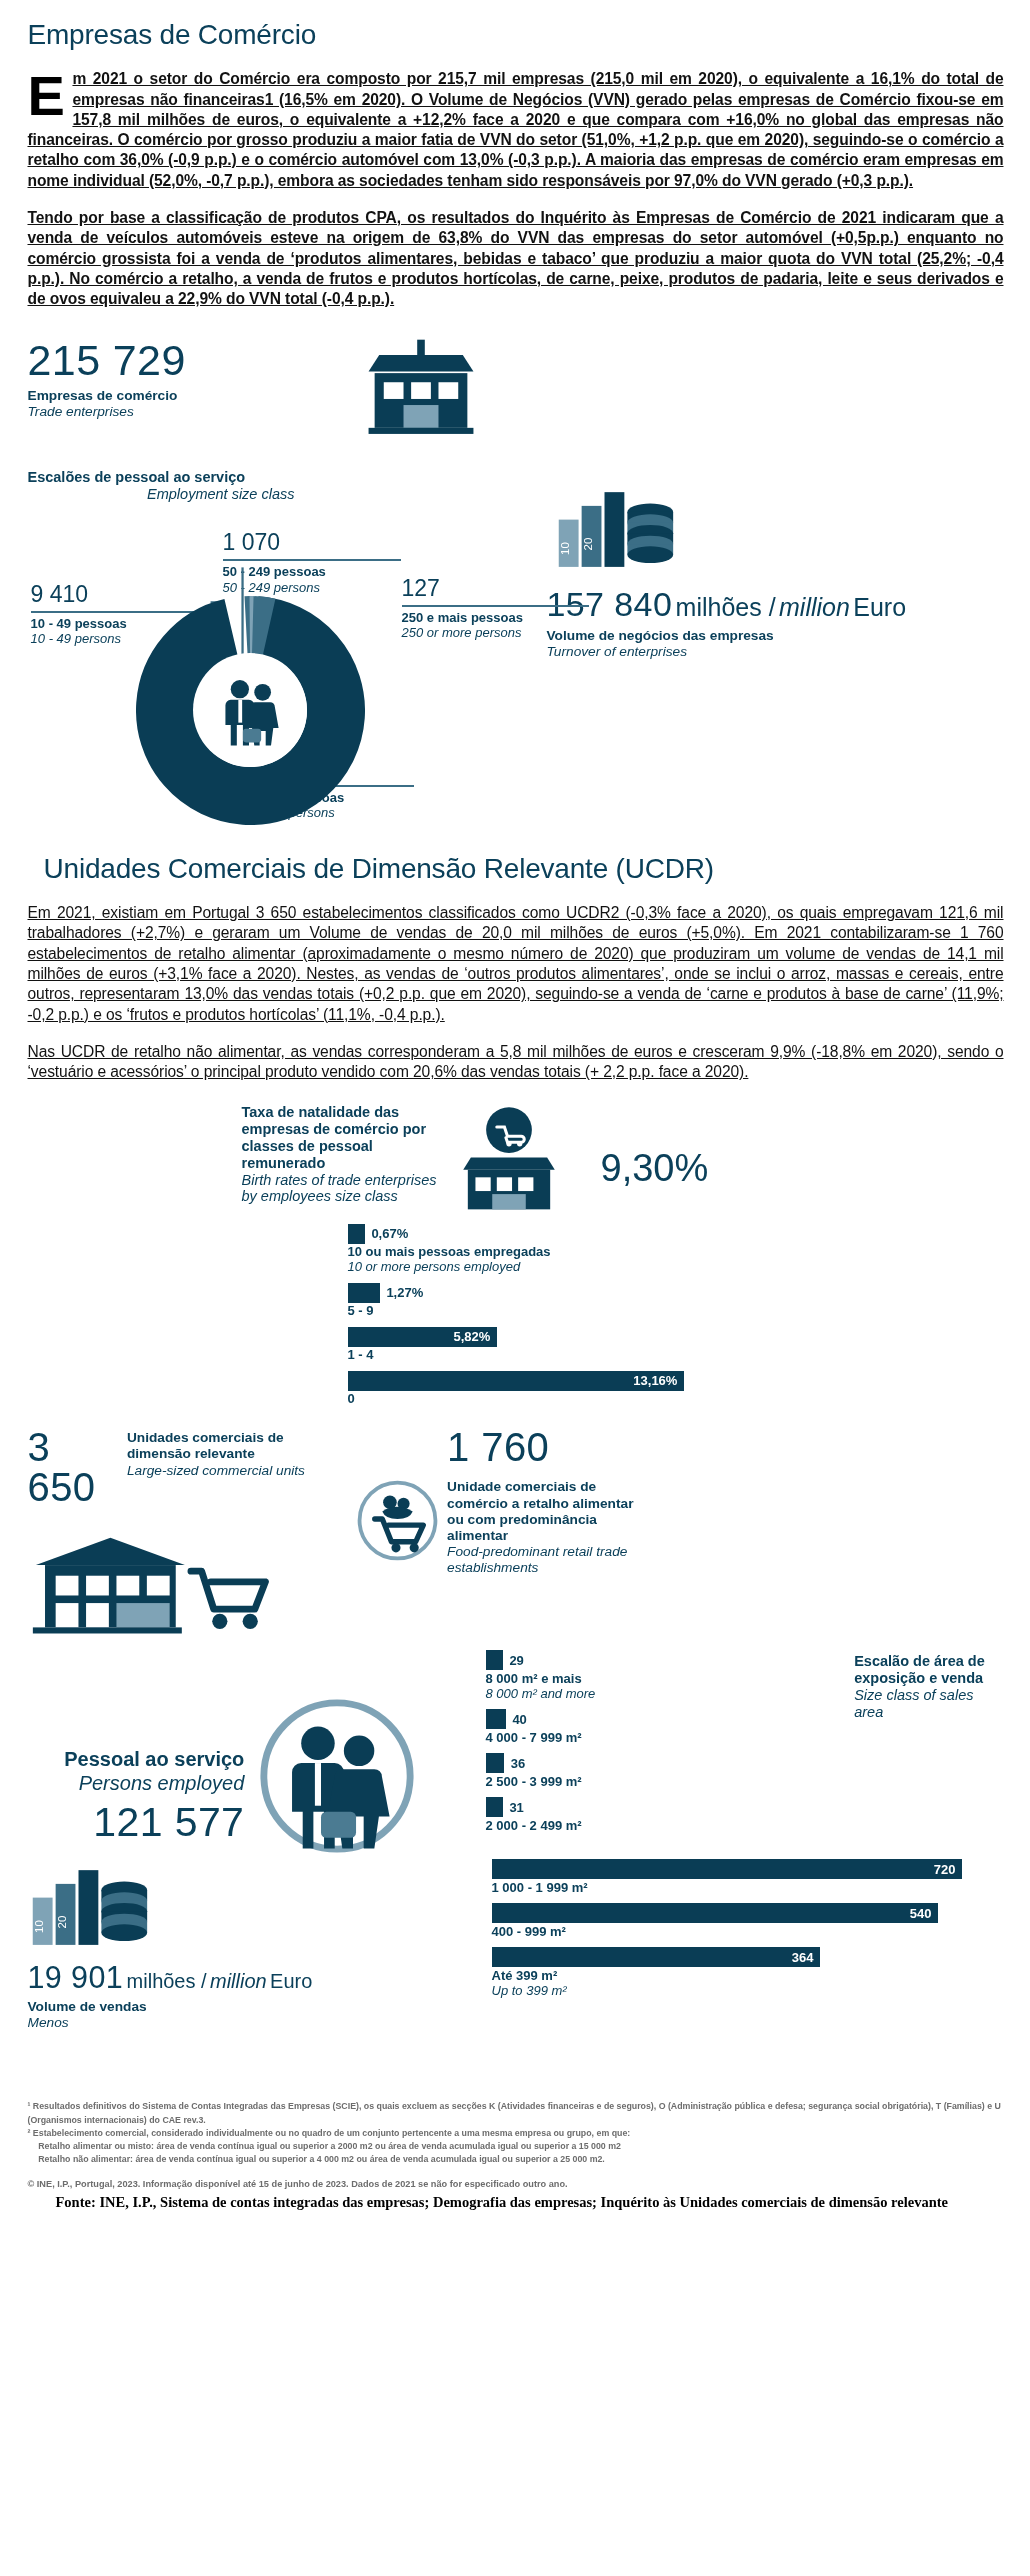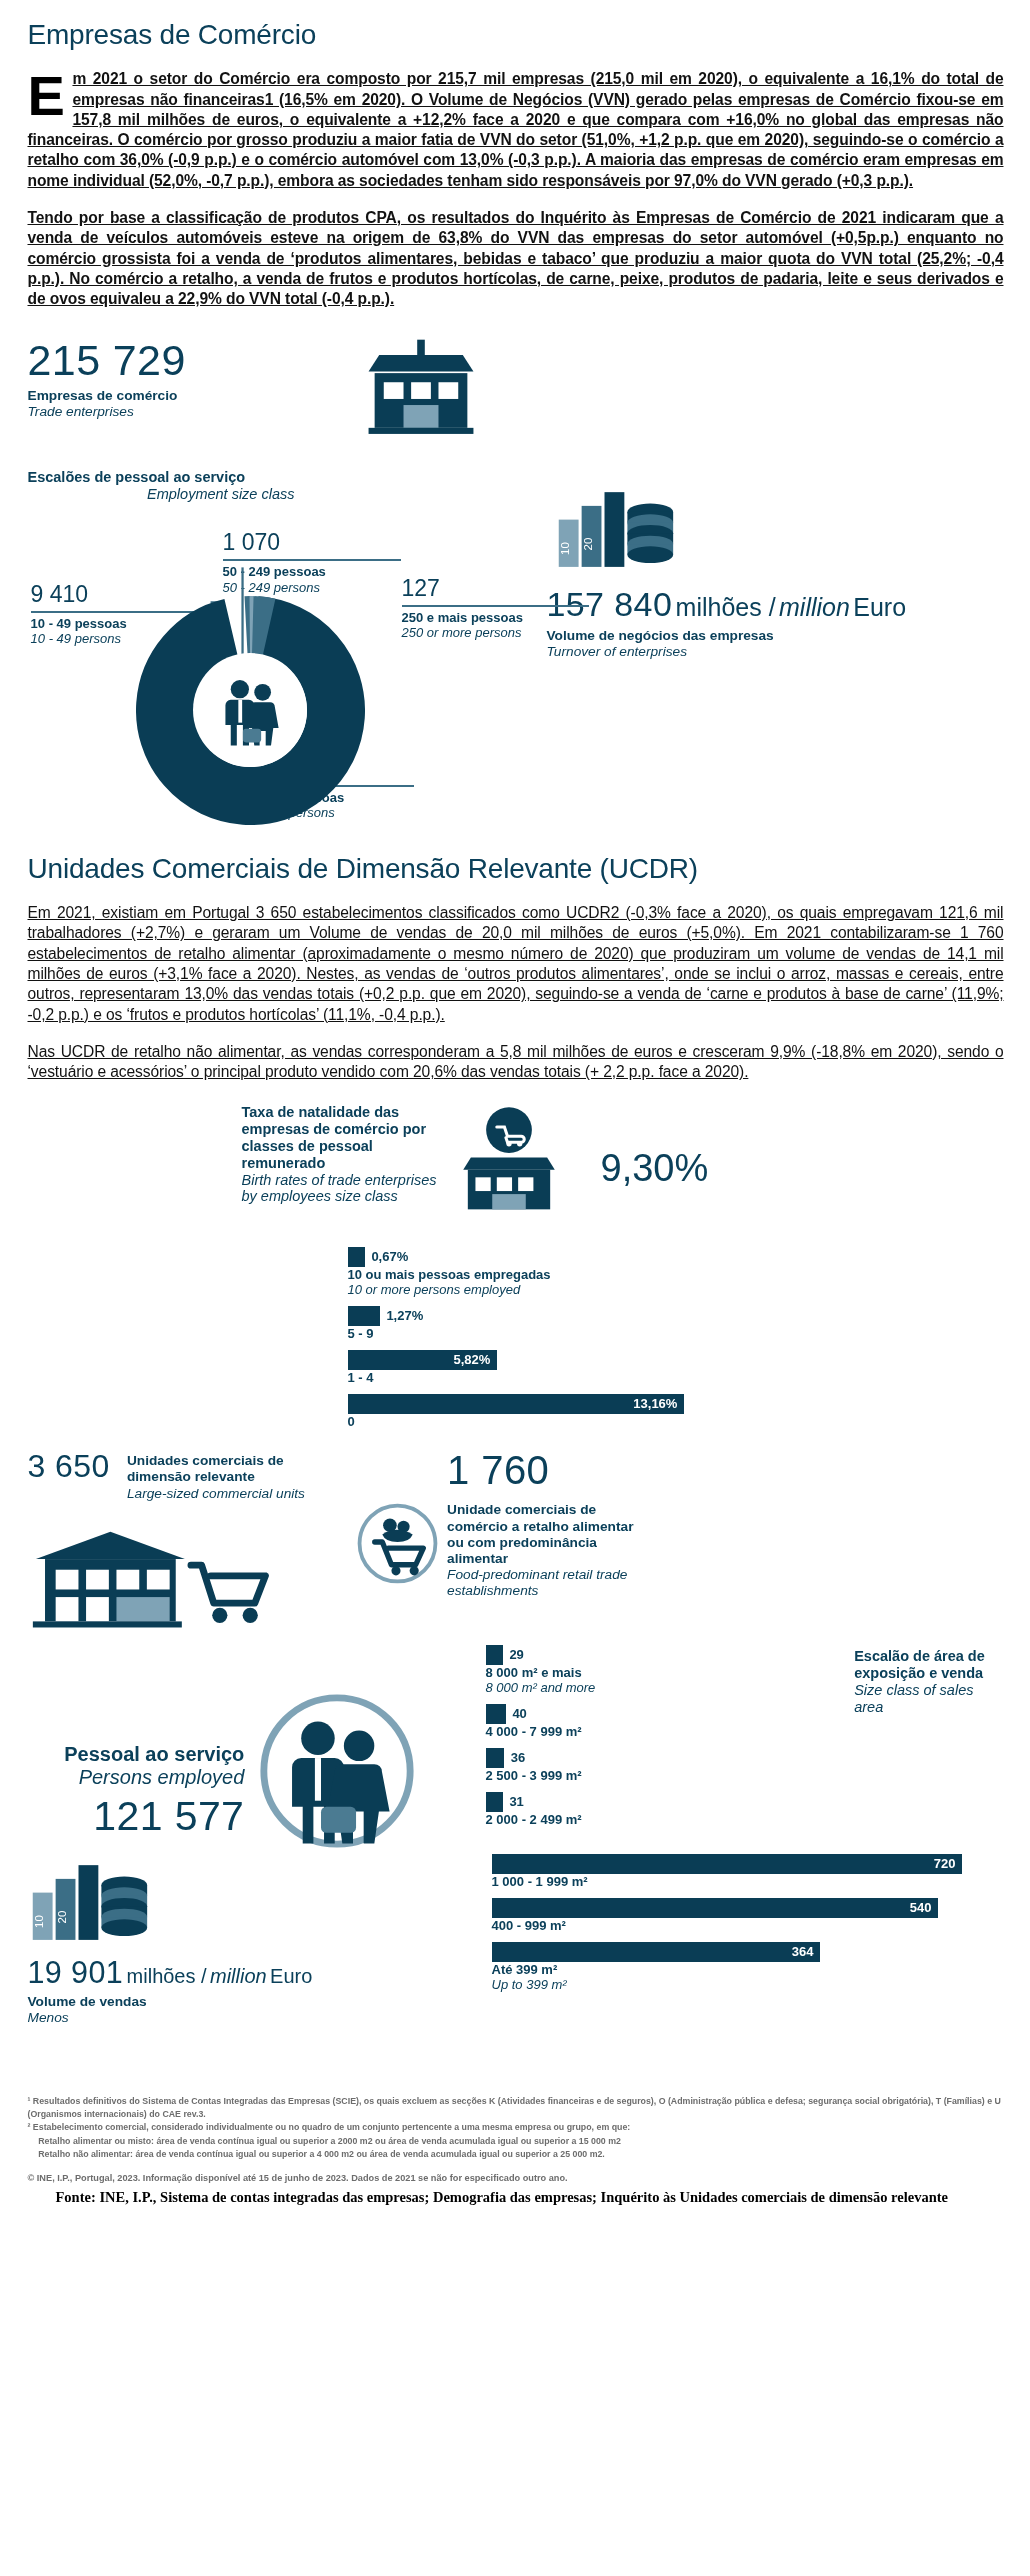--- a/index.html
+++ b/index.html
@@ -258,21 +258,21 @@
         <span style="color:var(--teal);font-size:25px;font-style:italic;">million</span>
         <span style="color:var(--teal);font-size:25px;">Euro</span>
       </div>
       <div class="statlabel">
         <span>Volume de negócios das empresas</span>
         <i>Turnover of enterprises</i>
       </div>
     </div>
   </div>
 
-  <h2 class="sec-title second" style="margin-top:23px;">Unidades Comerciais de Dimensão Relevante (UCDR)</h2>
+  <h2 class="sec-title second" style="margin-top:23px;margin-left:16px;">Unidades Comerciais de Dimensão Relevante (UCDR)</h2>
 
   <p class="body-copy light">Em 2021, existiam em Portugal 3 650 estabelecimentos classificados como UCDR2 (-0,3% face a 2020), os quais empregavam 121,6 mil trabalhadores (+2,7%) e geraram um Volume de vendas de 20,0 mil milhões de euros (+5,0%). Em 2021 contabilizaram-se 1 760 estabelecimentos de retalho alimentar (aproximadamente o mesmo número de 2020) que produziram um volume de vendas de 14,1 mil milhões de euros (+3,1% face a 2020). Nestes, as vendas de ‘outros produtos alimentares’, onde se inclui o arroz, massas e cereais, entre outros, representaram 13,0% das vendas totais (+0,2 p.p. que em 2020), seguindo-se a venda de ‘carne e produtos à base de carne’ (11,9%; -0,2 p.p.) e os ‘frutos e produtos hortícolas’ (11,1%, -0,4 p.p.).</p>
   <p class="body-copy light">Nas UCDR de retalho não alimentar, as vendas corresponderam a 5,8 mil milhões de euros e cresceram 9,9% (-18,8% em 2020), sendo o ‘vestuário e acessórios’ o principal produto vendido com 20,6% das vendas totais (+ 2,2 p.p. face a 2020).</p>
 
   <div class="row" style="margin-top:21.4px;padding-left:214px;">
     <div style="width:206px;" class="hl-title">
       <span>Taxa de natalidade das empresas de comércio por classes de pessoal remunerado</span>
       <i>Birth rates of trade enterprises by employees size class</i>
     </div>
     <div style="width:153px;text-align:center;">
@@ -287,21 +287,21 @@
         <rect x="64" y="96" width="20" height="18" fill="#ffffff"></rect>
         <rect x="92" y="96" width="20" height="18" fill="#ffffff"></rect>
         <rect x="58" y="118" width="44" height="20" fill="#7fa3b6"></rect>
       </svg>
     </div>
     <div style="flex:1;padding-top:43px;">
       <div style="color:var(--teal);font-size:38px;font-weight:400;">9,30%</div>
     </div>
   </div>
 
-  <div style="padding-left:320px;margin-top:36px;">
+  <div style="padding-left:320px;margin-top:13px;">
 
     <div class="bar-row">
       <div style="display:flex;align-items:center;">
         <div class="bar tiny" style="width:17px;"></div>
         <span class="bar-outside">0,67%</span>
       </div>
       <div class="bar-cat">
         <span>10 ou mais pessoas empregadas</span>
         <i>10 or more persons employed</i>
       </div>
@@ -329,21 +329,21 @@
       <div class="bar-cat">
         <span>0</span>
       </div>
     </div>
   </div>
 
   <div class="row" style="margin-top:20px;">
 
     <div style="width:320px;">
       <div class="row" style="align-items:flex-start;">
-        <div class="bignum" style="font-size:32px;width:130px;">3 650</div>
+        <div class="bignum" style="font-size:40px;width:130px;">3 650</div>
         <div class="statlabel" style="margin-top:3.1px;">
           <span>Unidades comerciais de dimensão relevante</span>
           <i>Large-sized commercial units</i>
         </div>
       </div>
       <div style="margin-top:13.7px;">
         <svg width="259" height="114" viewBox="0 0 340 150" aria-hidden="true">
           <path d="M10 58 L108 22 L206 58 Z" fill="#0a3d55"></path>
           <rect x="22" y="58" width="172" height="82" fill="#0a3d55"></rect>
           <rect x="36" y="72" width="30" height="26" fill="#ffffff"></rect>

